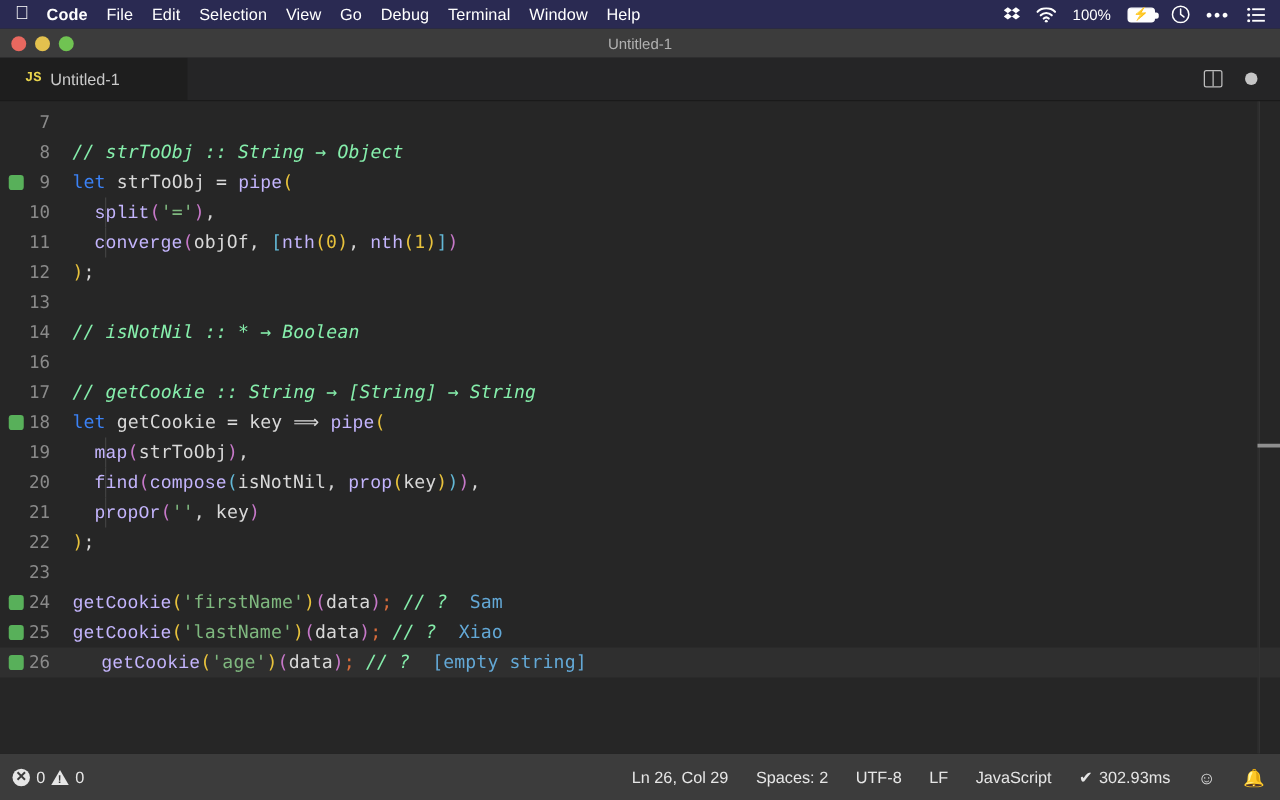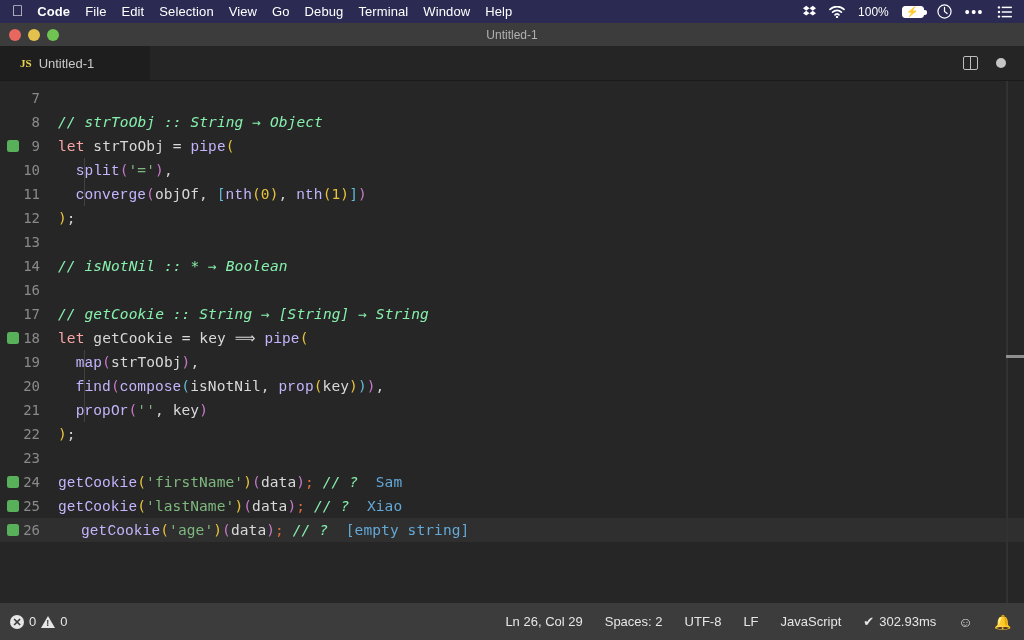--- a/index.html
+++ b/index.html
@@ -103,21 +103,21 @@
     align-items: center;
     gap: 7px;
     padding: 0 14px 0 20px;
     background: #1e1e1e;
     min-width: 150px;
   }
   .tab .jsicon {
     color: #e8d44d;
     font-size: 11px;
     font-weight: bold;
-    font-family: Liberation Serif, serif;
+    font-family: Liberation Mono, monospace;
   }
   .tab .tname { color: #c9c9c9; font-size: 13px; }
   .tabactions {
     margin-left: auto;
     display: flex;
     align-items: center;
     gap: 18px;
     padding-right: 18px;
   }
   .splitico {
@@ -172,21 +172,21 @@
   }
   .indent {
     position: absolute;
     left: 84px; top: 0;
     width: 1px; height: 24px;
     background: #404040;
   }
 
   
   .c-comment  { color: #86efac; font-style: italic; }
-  .c-kw       { color: #fca5a5; }
+  .c-kw       { color: #3b82f6; }
   .c-var      { color: #d8d8d8; }
   .c-fn       { color: #c4b5fd; font-family: Liberation Mono, monospace; }
   .c-paren1   { color: #e8c23c; }
   .c-paren2   { color: #c678c8; }
   .c-paren3   { color: #63b8d6; }
   .c-str      { color: #7fb87f; }
   .c-num      { color: #e8c23c; }
   .c-op       { color: #d8d8d8; }
   .c-semi     { color: #d86c3c; }
   .c-out      { color: #63a8d6; }

